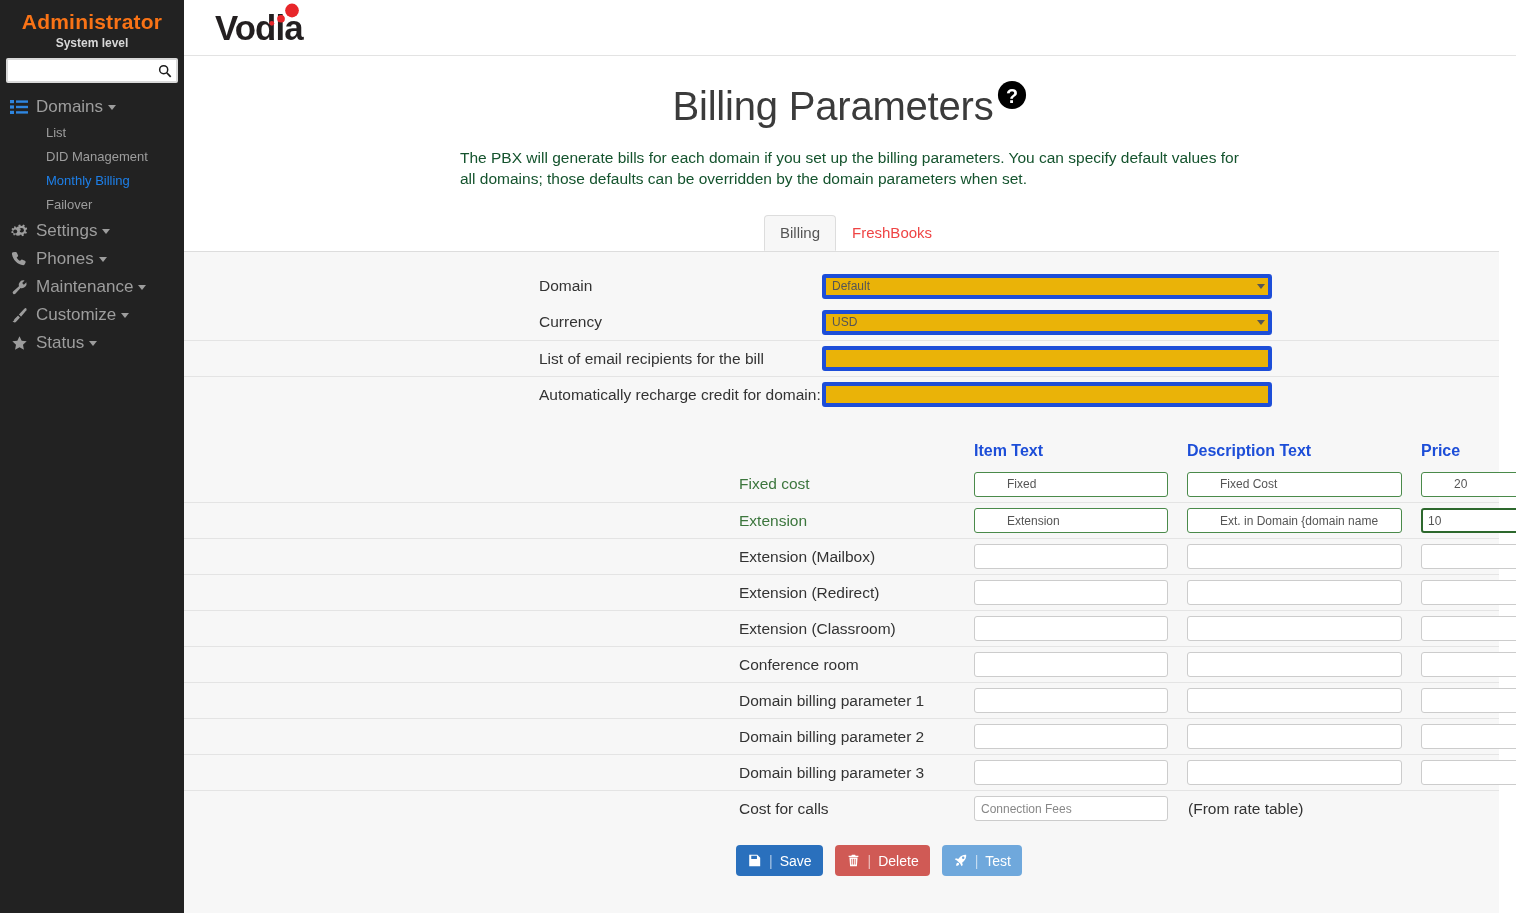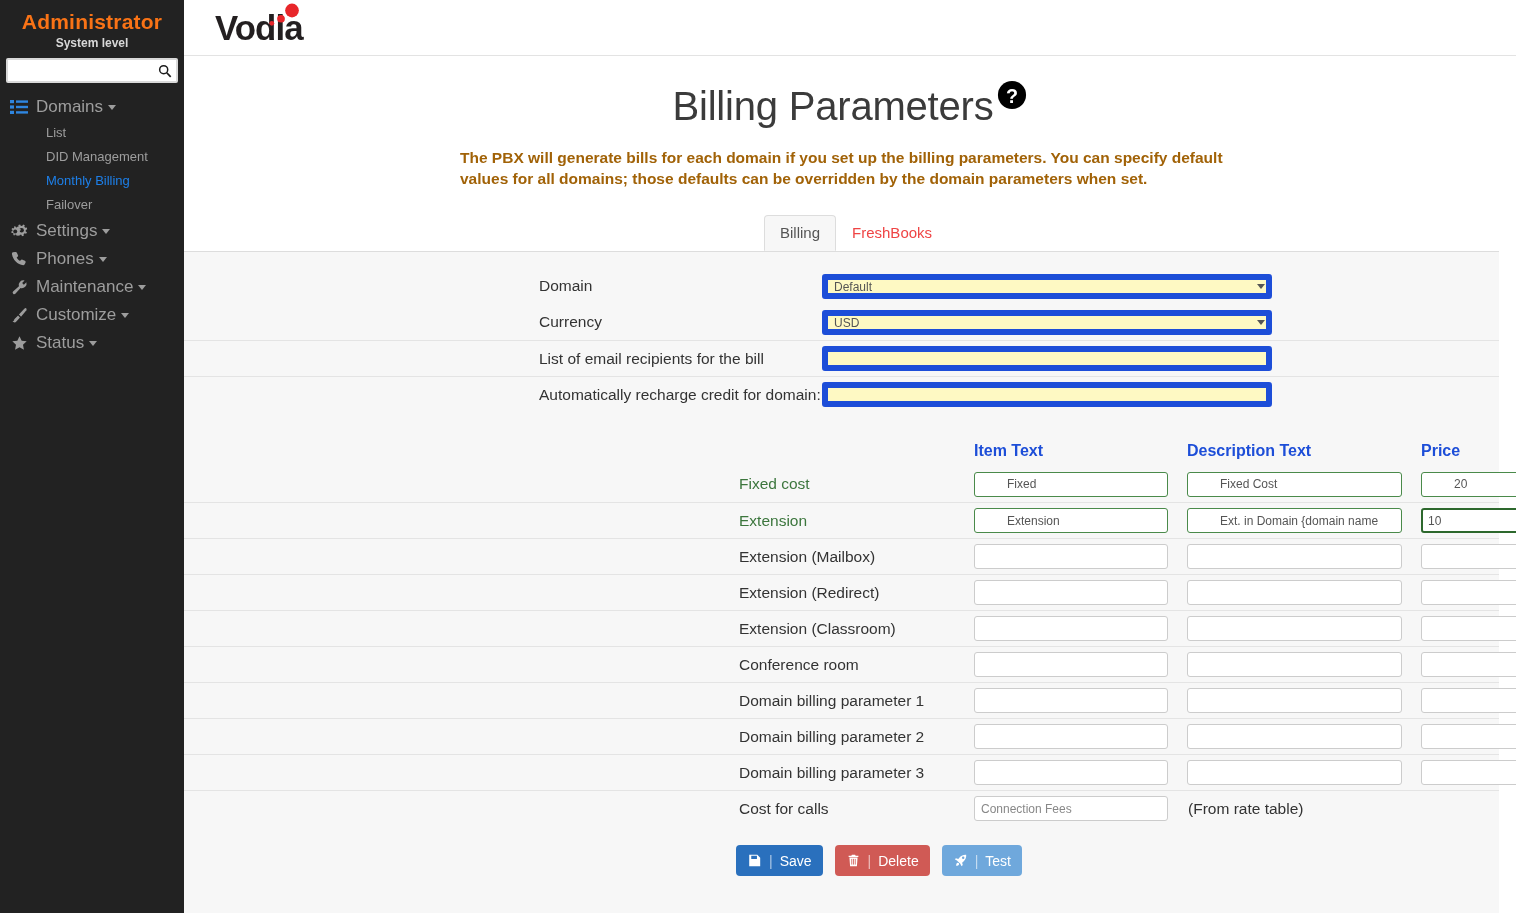--- a/index.html
+++ b/index.html
@@ -137,22 +137,21 @@
     margin-left: 4px;
     cursor: pointer;
   }
 
   .page-desc {
     width: 790px;
     margin: 18px auto 0 auto;
     padding-left: 5px;
     font-size: 15.5px;
     line-height: 21px;
-    color: #a16207;
-    font-weight: bold;
+    color: #14532d;
   }
 
   .tabs {
     margin: 26px 0 0 0;
     padding-left: 580px;
     height: 36px;
     display: flex;
     align-items: flex-end;
   }
   .tab {
@@ -191,23 +190,23 @@
     width: 283px;
     flex: 0 0 283px;
     font-size: 15.5px;
     color: #333333;
   }
   .fctl { flex: 0 0 450px; width: 450px; }
 
   select.ctl, input.ctl {
     width: 100%;
     height: 25px;
-    border: 6px solid #1d4ed8;
+    border: 4px solid #1d4ed8;
     border-radius: 3px;
-    background: #fef9c3;
+    background: #eab308;
     font-size: 12px;
     font-family: "Liberation Sans", sans-serif;
     color: #555555;
     padding: 0 6px;
     outline: none;
   }
   select.ctl {
     -webkit-appearance: none; -moz-appearance: none; appearance: none;
     padding-right: 18px;
   }

